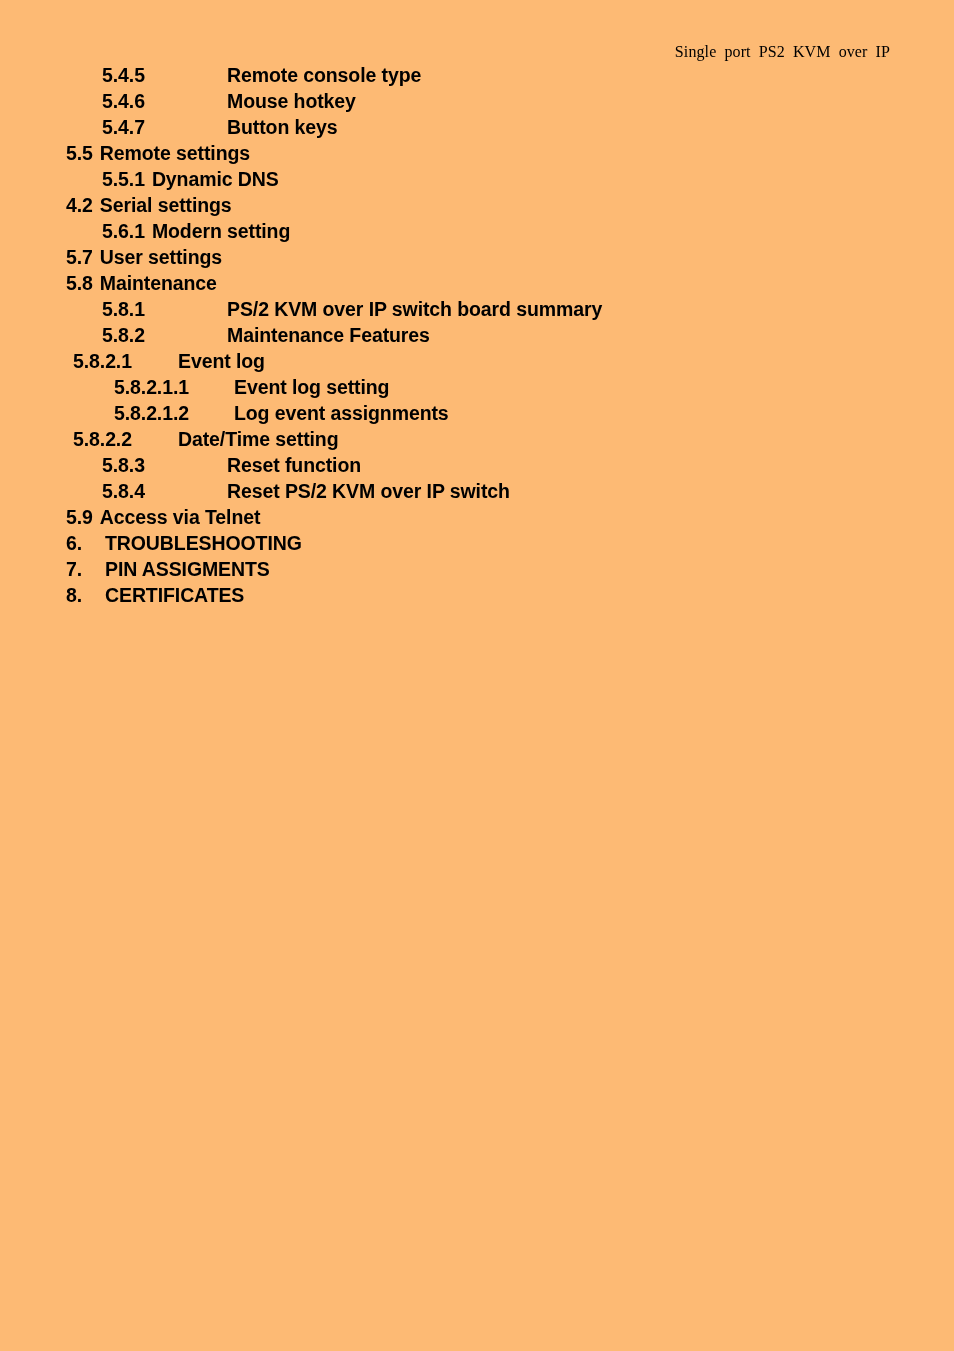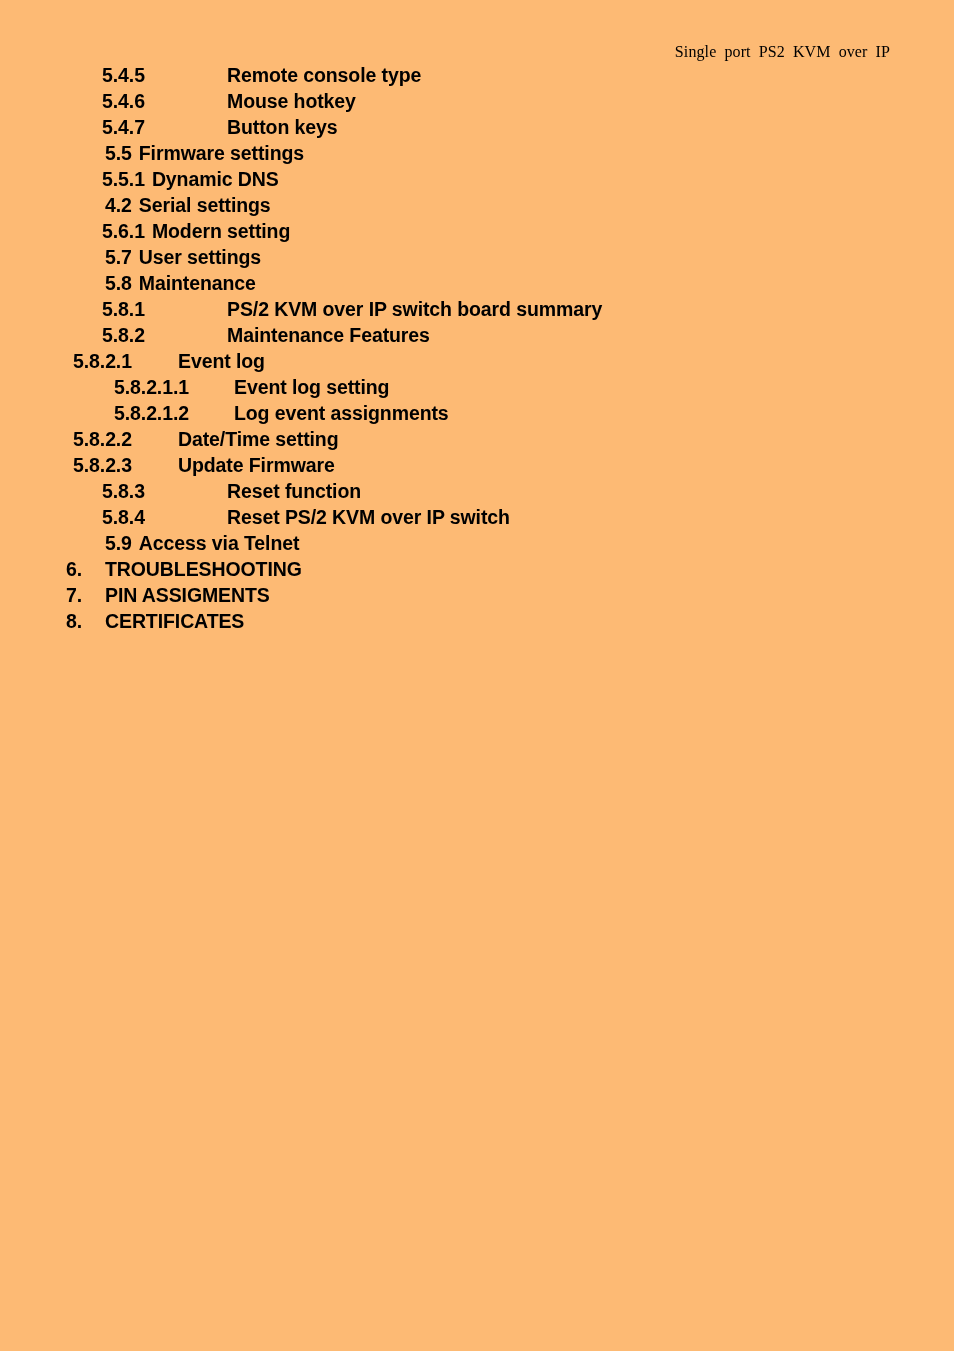--- a/index.html
+++ b/index.html
@@ -62,21 +62,21 @@
     flex: 0 0 auto;
   }
 
   .toc-title {
     display: inline-block;
     flex: 0 0 auto;
   }
 
   
   .lv-top   { padding-left: 66px; }
-  .lv-sec   { padding-left: 105px; }
+  .lv-sec   { padding-left: 66px; }
   .lv-sub   { padding-left: 102px; }
   .lv-sub3  { padding-left: 73px; }
   .lv-sub4  { padding-left: 114px; }
 
   
   .tab-top   .toc-num { width: 39px; }
   .tab-wide  .toc-num { width: 125px; }
   .tab-mid   .toc-num { width: 105px; }
   .tab-deep  .toc-num { width: 120px; }
   .tab-space .toc-num { width: auto; padding-right: 7px; }
@@ -96,21 +96,21 @@
       <div class="toc-entry lv-sub tab-wide">
         <span class="toc-num">5.4.6</span>
         <span class="toc-title">Mouse hotkey</span>
       </div>
       <div class="toc-entry lv-sub tab-wide">
         <span class="toc-num">5.4.7</span>
         <span class="toc-title">Button keys</span>
       </div>
       <div class="toc-entry lv-sec tab-space">
         <span class="toc-num">5.5</span>
-        <span class="toc-title">Firmware settings</span>
+        <span class="toc-title">Remote settings</span>
       </div>
       <div class="toc-entry lv-sub tab-space">
         <span class="toc-num">5.5.1</span>
         <span class="toc-title">Dynamic DNS</span>
       </div>
       <div class="toc-entry lv-sec tab-space">
         <span class="toc-num">4.2</span>
         <span class="toc-title">Serial settings</span>
       </div>
       <div class="toc-entry lv-sub tab-space">
@@ -142,24 +142,20 @@
         <span class="toc-title">Event log setting</span>
       </div>
       <div class="toc-entry lv-sub4 tab-deep">
         <span class="toc-num">5.8.2.1.2</span>
         <span class="toc-title">Log event assignments</span>
       </div>
       <div class="toc-entry lv-sub3 tab-mid">
         <span class="toc-num">5.8.2.2</span>
         <span class="toc-title">Date/Time setting</span>
       </div>
-      <div class="toc-entry lv-sub3 tab-mid">
-        <span class="toc-num">5.8.2.3</span>
-        <span class="toc-title">Update Firmware</span>
-      </div>
       <div class="toc-entry lv-sub tab-wide">
         <span class="toc-num">5.8.3</span>
         <span class="toc-title">Reset function</span>
       </div>
       <div class="toc-entry lv-sub tab-wide">
         <span class="toc-num">5.8.4</span>
         <span class="toc-title">Reset PS/2 KVM over IP switch</span>
       </div>
       <div class="toc-entry lv-sec tab-space">
         <span class="toc-num">5.9</span>

